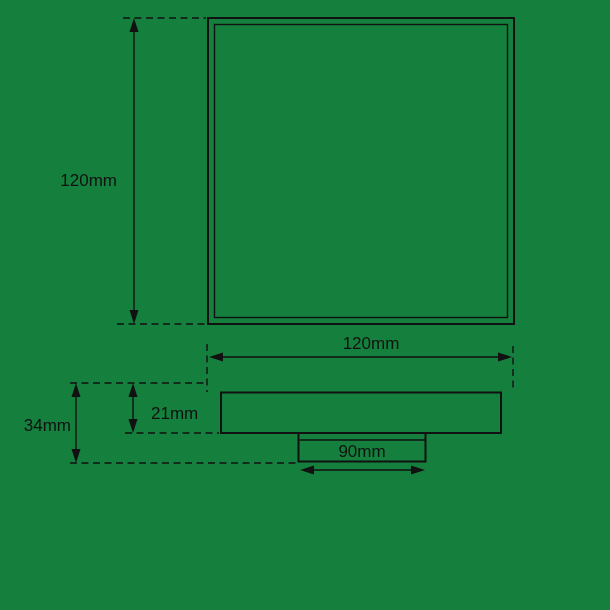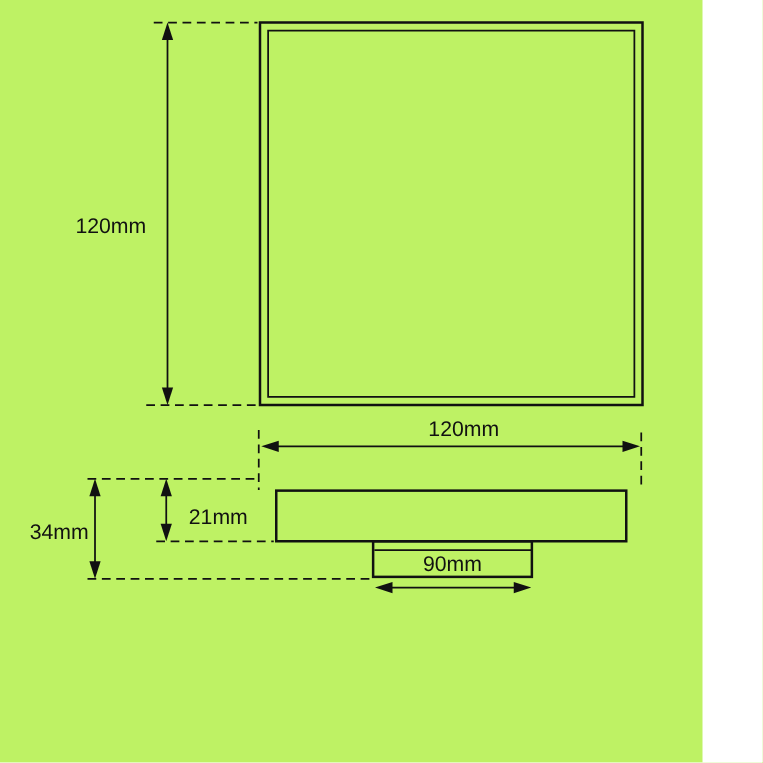--- a/index.html
+++ b/index.html
@@ -6,23 +6,23 @@
     margin: 0;
     padding: 0;
     background: #ffffff;
     width: 610px;
     height: 610px;
     overflow: hidden;
     font-family: "Liberation Sans", sans-serif;
   }
   .stage {
     position: relative;
-    width: 562px;
+    width: 610px;
     height: 610px;
-    background: #bef264;
+    background: #15803d;
   }
   svg { display: block; }
   .ln {
     stroke: #111111;
     stroke-width: 2;
     fill: none;
   }
   .ln-thin {
     stroke: #111111;
     stroke-width: 1.4;

